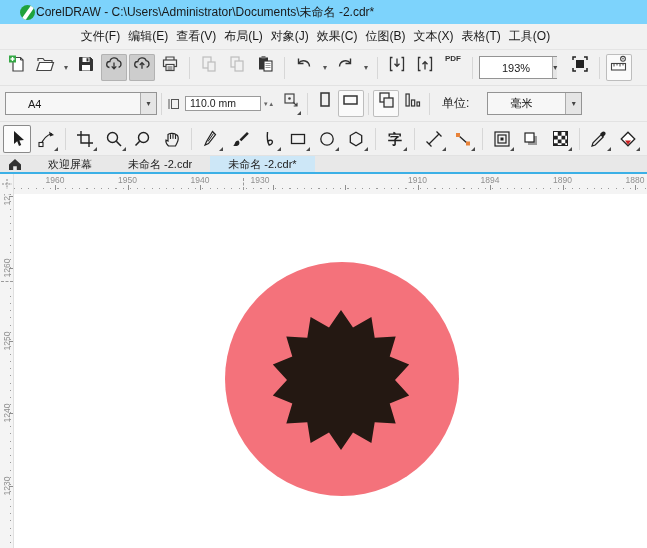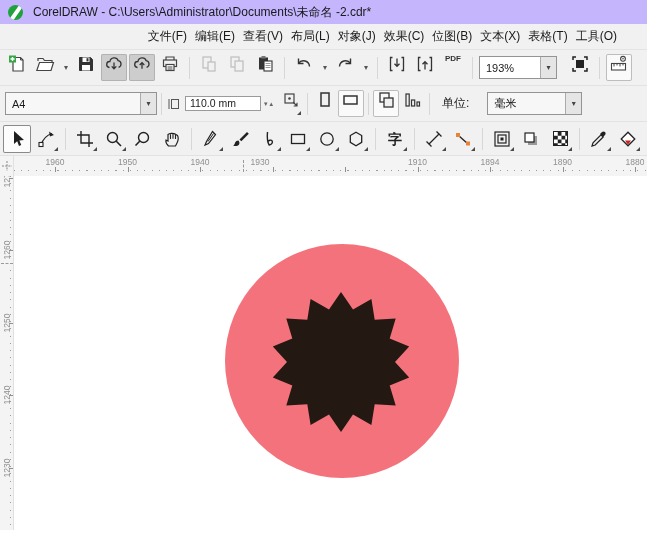--- a/index.html
+++ b/index.html
@@ -1,41 +1,41 @@
 <!DOCTYPE html>
 <html><head>
 <meta charset="utf-8">
 <style>
   *{margin:0;padding:0;box-sizing:border-box}
   html,body{width:647px;height:548px;overflow:hidden}
   body{font-family:"Liberation Sans",sans-serif;background:#fff;color:#1a1a1a}
   .app{width:647px;height:548px;display:flex;flex-direction:column;overflow:hidden;background:#fff}
 
   
-  .titlebar{height:24px;display:flex;align-items:center;gap:10px;padding-left:8px;background:#c4b5fd;font-size:12px}
+  .titlebar{height:24px;display:flex;align-items:center;gap:1px;padding-left:20px;background:#7dd3fc;font-size:12px}
   .logo{width:15px;height:15px;border-radius:50%;background:#1fa23c;position:relative;overflow:hidden;flex:0 0 auto}
   .logo::after{content:"";position:absolute;left:6px;top:-3px;width:3.5px;height:22px;background:#fff;transform:rotate(35deg)}
 
   
-  .menubar{height:26px;display:flex;align-items:center;justify-content:flex-end;background:#f1f1f1;padding:0 26px 0 10px;font-size:12px;border-bottom:1px solid #e4e4e4}
+  .menubar{height:26px;display:flex;align-items:center;justify-content:center;background:#f1f1f1;padding:0 26px 0 10px;font-size:12px;border-bottom:1px solid #e4e4e4}
   .menu-item{padding:2px 4px;cursor:default;white-space:nowrap}
 
   
   .toolbar,.propbar,.toolboxbar{display:flex;align-items:center;background:#f1f1f1;border-bottom:1px solid #e2e2e2}
   .toolbar{height:36px;padding:0 4px;gap:2px}
   .propbar{height:36px;padding:0 5px;gap:0}
   .toolboxbar{height:34px;padding:0 3px;gap:1px}
   .sep{width:1px;height:22px;background:#d7d7d7;margin:0 4px;flex:0 0 auto}
   .btn{height:27px;min-width:26px;display:flex;align-items:flex-start;justify-content:center;position:relative;border-radius:2px;flex:0 0 auto}
   .btn svg{display:block}
   .btn.pressed{background:#cdcdcd;box-shadow:inset 0 0 0 1px #b2b2b2}
   .btn.framed{box-shadow:inset 0 0 0 1px #bdbdbd;background:#fafafa}
   .dd{font-size:8px;color:#555;margin-left:1px;width:10px;text-align:center}
   .combo{display:flex;align-items:center;height:23px;border:1px solid #949494;background:#fff;flex:0 0 auto}
-  .combo .val{padding:0 6px;font-size:11px;flex:1;white-space:nowrap}
+  .combo .val{padding:0 22px;font-size:11px;flex:1;white-space:nowrap}
   .combo .ddbox{width:16px;height:100%;background:#e5e5e5;border-left:1px solid #ababab;display:flex;align-items:center;justify-content:center;font-size:8px;color:#444}
   .pdftxt{font-size:8px;font-weight:bold;color:#333;letter-spacing:0}
 
   
   .dims{display:flex;flex-direction:column;gap:1px;margin:0 2px}
   .dimrow{display:flex;align-items:center;gap:3px;height:16px}
   .mini svg{display:block}
   .diminput{width:76px;height:15px;border:1px solid #9a9a9a;background:#fff;font-size:10.5px;line-height:13px;padding:0 4px;white-space:nowrap;overflow:hidden}
   .spins{font-size:7px;color:#666;letter-spacing:2px;white-space:nowrap}
   .unitlbl{font-size:12px;margin:0 18px 0 8px;white-space:nowrap}
@@ -385,20 +385,30 @@
       </span>
     <span class="tool fly">
         <svg width="20" height="20" viewBox="0 0 20 20">
           <rect x="5.2" y="5.2" width="9.6" height="9.6" transform="rotate(45 10 10)" fill="#fff" stroke="#222" stroke-width="1.3"></rect>
           <path d="M7 11.5l3 4.2 3-4.2z" fill="#cc1f1f"></path>
         </svg>
       </span>
     <span class="tool fly"></span>
   </div>
 
+  <div class="tabbar">
+    <span class="hometab">
+        <svg width="14" height="13" viewBox="0 0 14 13">
+          <path d="M1 6.5L7 1l6 5.5V12H8.8V8.2H5.2V12H1z" fill="#333"></path>
+        </svg>
+      </span>
+    <span class="tab">欢迎屏幕</span>
+    <span class="tab">未命名 -2.cdr</span>
+    <span class="tab active">未命名 -2.cdr*</span>
+  </div>
 
   <div class="rulerrow">
     <span class="rcorner">
         <svg width="12" height="12" viewBox="0 0 12 12">
           <path d="M6 1v10M1 6h10" stroke="#888" stroke-width="1" stroke-dasharray="2 1.2" fill="none"></path>
         </svg>
       </span>
     <div class="hruler">
       <span class="hpage"></span>
     <span class="hr-label" style="left: 41px;">1960</span>

